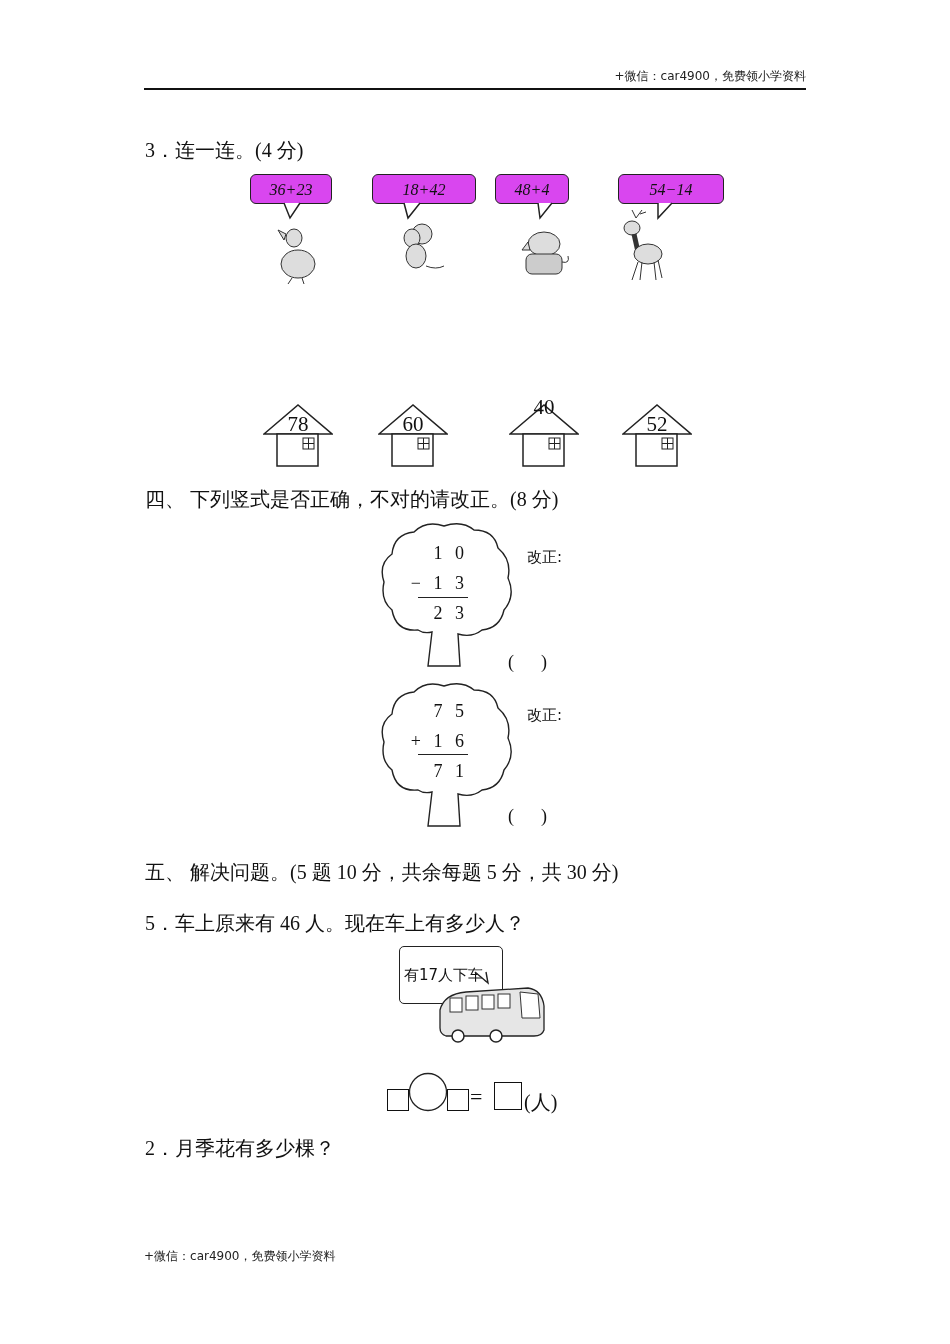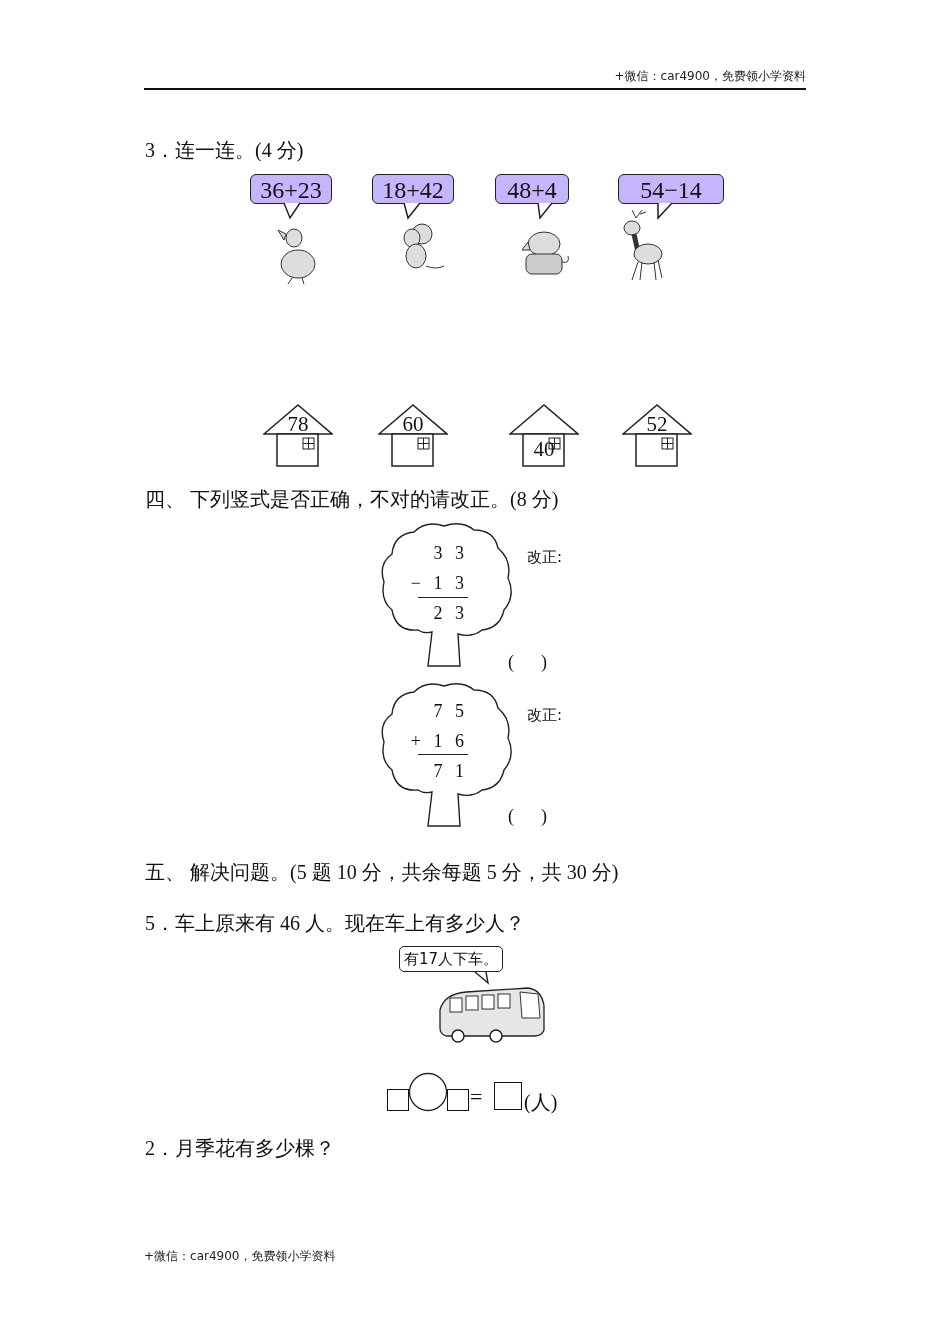--- a/index.html
+++ b/index.html
@@ -2,30 +2,30 @@
 <html><head>
 <meta charset="utf-8">
 <style>
   html, body { margin: 0; padding: 0; background: #ffffff; }
   body { width: 950px; height: 1344px; position: relative; overflow: hidden;
          font-family: "Liberation Serif", "DejaVu Serif", serif; color: #111; }
   .abs { position: absolute; }
   .hdr { left: 144px; top: 62px; width: 662px; height: 26px; border-bottom: 2px solid #111; }
   .hdr-text { position: absolute; right: 0; top: 6px; font-family: "DejaVu Sans", sans-serif; font-size: 12px; color: #222; }
   .q { font-size: 20px; line-height: 24px; white-space: nowrap; }
-  .bubble { position: absolute; height: 30px; border: 1.5px solid #222; border-radius: 6px; background: #c4b5fd;
-            font-size: 24px; line-height: 30px; text-align: center; box-sizing: border-box; }
+  .bubble { position: absolute; height: 30px; border: 1.5px solid #222; border-radius: 6px; background: #d946ef;
+            font-size: 16px; line-height: 30px; text-align: center; box-sizing: border-box; font-style: italic; }
   .bubble-tail { position: absolute; }
   .house-num { position: absolute; font-size: 21px; line-height: 22px; text-align: center; width: 40px; }
   .calc { position: absolute; font-size: 18px; line-height: 30px; letter-spacing: 4px; text-align: right; }
   .fix { position: absolute; font-family: "DejaVu Sans", sans-serif; font-size: 15px; }
   .paren { position: absolute; font-size: 18px; }
   .footer { left: 144px; top: 1248px; font-family: "DejaVu Sans", sans-serif; font-size: 12px; color: #222; }
   .note-bubble { position: absolute; border: 1.5px solid #222; border-radius: 5px; font-family: "DejaVu Sans", sans-serif;
-                 font-size: 15px; line-height: 24px; padding: 0 4px; background: #fff; }
+                 font-size: 15px; line-height: 24px; padding: 16px 4px; background: #fff; }
   .box { position: absolute; border: 1.5px solid #111; box-sizing: border-box; }
 </style>
 </head>
 <body>
 
 <div class="abs hdr">
   <span class="hdr-text">+微信：car4900，免费领小学资料</span>
 </div>
 
 <div class="abs q" style="left:145px; top:138px;">3．连一连。(4 分)</div>
@@ -37,21 +37,21 @@
     </svg>
   <svg class="abs" style="left:272px; top:220px;" width="50" height="66">
     <ellipse cx="26" cy="44" rx="17" ry="14" fill="#ddd" stroke="#333"></ellipse>
     <ellipse cx="22" cy="18" rx="8" ry="9" fill="#ddd" stroke="#333"></ellipse>
     <path d="M14,14 L6,10 L12,20 Z" fill="#ddd" stroke="#333"></path>
     <path d="M20,58 L16,64 M30,58 L32,64" stroke="#333"></path>
   </svg>
 </div>
 
 <div>
-  <div class="bubble" style="left:372px; top:174px; width:82px;">18+42</div>
+  <div class="bubble" style="left:372px; top:174px; width:104px;">18+42</div>
   <svg class="bubble-tail abs" style="left:402px; top:202px;" width="20" height="18">
       <polyline points="2,1 6,16 18,1" fill="#fff" stroke="#222" stroke-width="1.5"></polyline>
     </svg>
   <svg class="abs" style="left:398px; top:222px;" width="50" height="52">
     <circle cx="24" cy="12" r="10" fill="#ddd" stroke="#333"></circle>
     <ellipse cx="14" cy="16" rx="8" ry="9" fill="#ddd" stroke="#333"></ellipse>
     <ellipse cx="18" cy="34" rx="10" ry="12" fill="#ddd" stroke="#333"></ellipse>
     <path d="M28,44 Q38,48 46,44" stroke="#333" fill="none"></path>
   </svg>
 </div>
@@ -105,41 +105,41 @@
     <div class="house-num" style="left:393px; top:413px;">60</div>
   </div>
   <div>
     <svg class="abs" style="left:509px; top:404px;" width="70" height="64">
       <polygon points="1,30 35,1 69,30" fill="#fff" stroke="#222" stroke-width="1.5"></polygon>
       <rect x="14" y="30" width="41" height="32" fill="#fff" stroke="#222" stroke-width="1.5"></rect>
       <rect x="40" y="34" width="11" height="11" fill="#fff" stroke="#222"></rect>
       <line x1="45.5" y1="34" x2="45.5" y2="45" stroke="#222"></line>
         <line x1="40" y1="39.5" x2="51" y2="39.5" stroke="#222"></line>
     </svg>
-    <div class="house-num" style="left:524px; top:438px;">40</div>
+    <div class="house-num" style="left:524px; top:396px;">40</div>
   </div>
   <div>
     <svg class="abs" style="left:622px; top:404px;" width="70" height="64">
       <polygon points="1,30 35,1 69,30" fill="#fff" stroke="#222" stroke-width="1.5"></polygon>
       <rect x="14" y="30" width="41" height="32" fill="#fff" stroke="#222" stroke-width="1.5"></rect>
       <rect x="40" y="34" width="11" height="11" fill="#fff" stroke="#222"></rect>
       <line x1="45.5" y1="34" x2="45.5" y2="45" stroke="#222"></line>
         <line x1="40" y1="39.5" x2="51" y2="39.5" stroke="#222"></line>
     </svg>
     <div class="house-num" style="left:637px; top:413px;">52</div>
   </div>
 </div>
 
 <div class="abs q" style="left:145px; top:487px;">四、  下列竖式是否正确，不对的请改正。(8 分)</div>
 
 <div>
   <svg class="abs" style="left:378px; top:520px;" width="140" height="150">
     <path d="M40,110 Q18,112 14,90 Q2,80 6,62 Q0,44 14,34 Q16,14 36,12 Q48,0 66,6 Q84,0 96,10 Q116,10 120,28 Q134,40 130,58 Q138,76 126,90 Q122,108 104,110 Q94,118 80,114 L82,146 L50,146 L54,112 Q46,114 40,110 Z" fill="#fff" stroke="#222" stroke-width="1.4"></path>
   </svg>
-  <div class="calc" style="left:414px; top:538px; width:54px;">3 3</div>
+  <div class="calc" style="left:414px; top:538px; width:54px;">1 0</div>
   <div class="calc" style="left:408px; top:568px; width:60px;">− 1 3</div>
   <div class="abs" style="left:418px; top:597px; width:50px; border-top:1.2px solid #222;"></div>
   <div class="calc" style="left:414px; top:598px; width:54px;">2 3</div>
   <div class="fix" style="left:527px; top:548px;">改正:</div>
   <div class="paren" style="left:508px; top:652px; white-space:pre;">(      )</div>
 </div>
 
 <div>
   <svg class="abs" style="left:378px; top:680px;" width="140" height="150">
     <path d="M40,110 Q18,112 14,90 Q2,80 6,62 Q0,44 14,34 Q16,14 36,12 Q48,0 66,6 Q84,0 96,10 Q116,10 120,28 Q134,40 130,58 Q138,76 126,90 Q122,108 104,110 Q94,118 80,114 L82,146 L50,146 L54,112 Q46,114 40,110 Z" fill="#fff" stroke="#222" stroke-width="1.4"></path>

